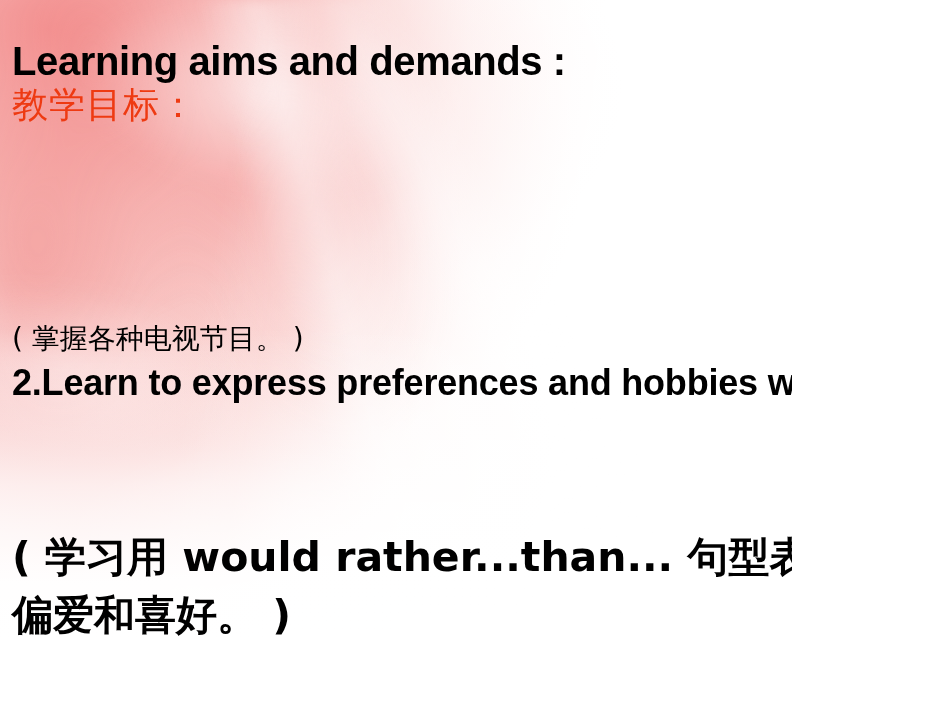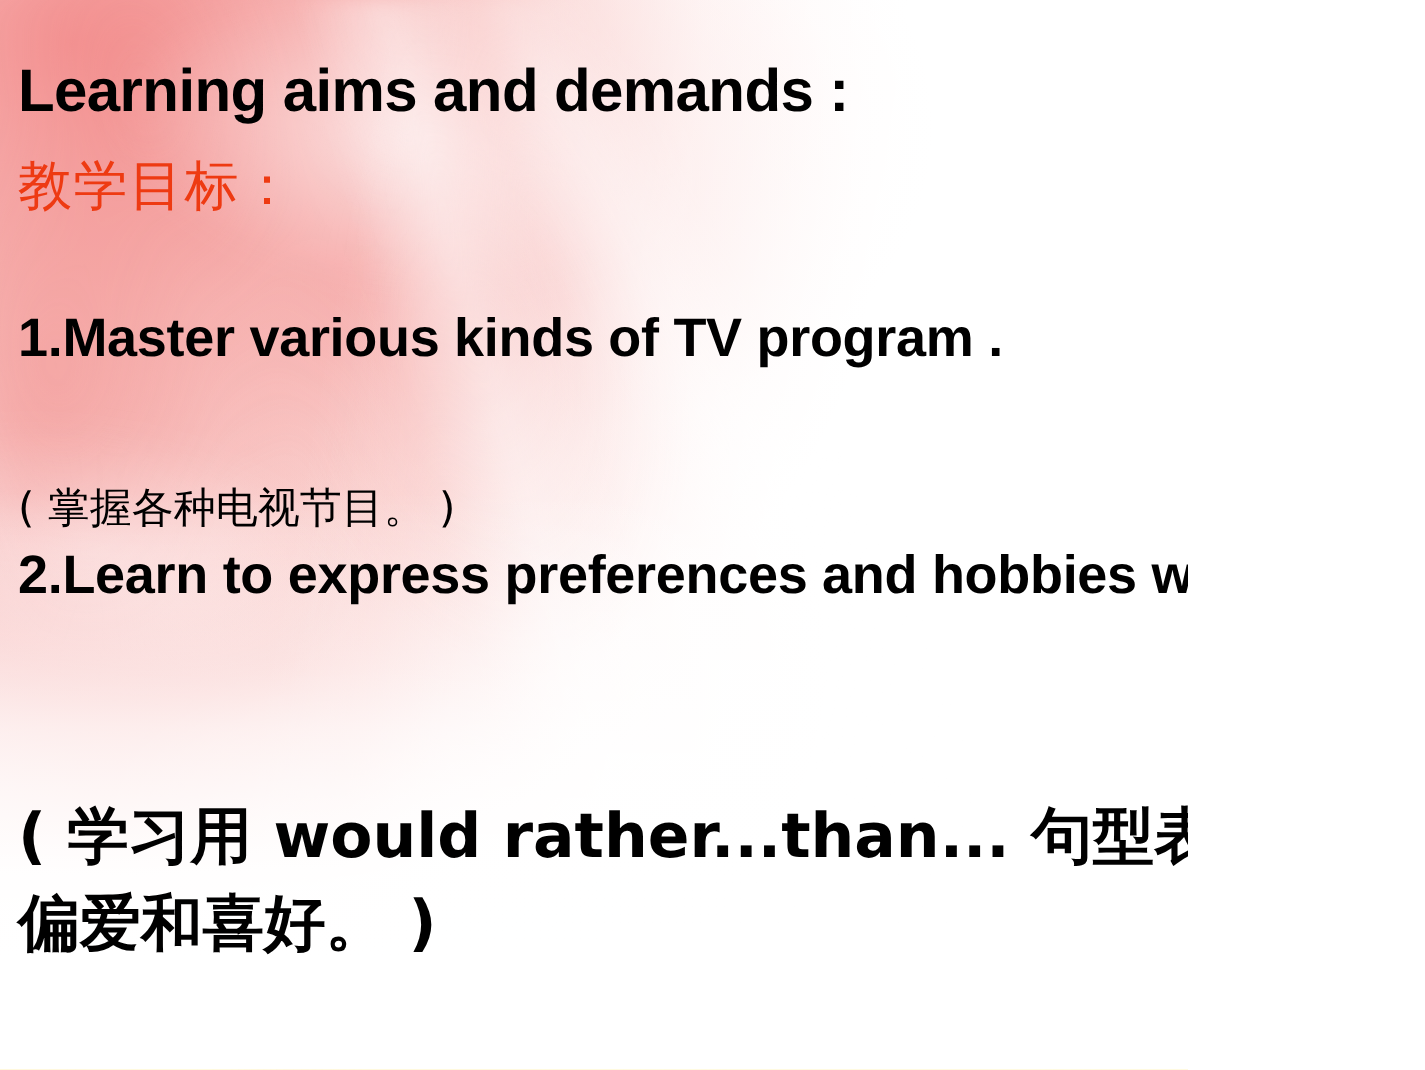--- a/index.html
+++ b/index.html
@@ -5,21 +5,21 @@
   html, body {
     margin: 0;
     padding: 0;
     background: #ffffff;
   }
   #slide {
     position: relative;
     width: 792px;
     height: 713px;
     overflow: hidden;
-    background: #fde047;
+    background: #e5e5e5;
     font-family: "Liberation Sans", "DejaVu Sans", sans-serif;
   }
 
   
   .bg-layer {
     position: absolute;
     inset: 0;
     pointer-events: none;
   }
   .bg-base {
@@ -76,24 +76,23 @@
     font-size: 40px;
     font-weight: bold;
     letter-spacing: -0.4px;
     line-height: 1.05;
   }
   .title-cn {
     left: 12px; top: 88px;
     font-size: 36px;
     font-weight: normal;
     color: #ee3a12;
-    font-family: Liberation Sans, sans-serif;
+    font-family: Liberation Mono, monospace;
     letter-spacing: 1px;
     line-height: 1.1;
-    margin-top: 16px;
   }
 
   .body-bold {
     font-weight: bold;
     font-size: 36px;
     line-height: 1.38;
     letter-spacing: -0.2px;
     font-family: "Liberation Sans", "DejaVu Sans", sans-serif;
   }
 
@@ -115,21 +114,20 @@
   <div class="bg-layer bg-petal-a"></div>
   <div class="bg-layer bg-petal-b"></div>
   <div class="bg-layer bg-vein"></div>
   <div class="bg-layer bg-fade-right"></div>
   <div class="bg-layer bg-fade-bottom"></div>
 
   <div class="txt title-en">Learning aims and demands :</div>
 
   <div class="txt title-cn">教学目标：</div>
 
-  <div class="txt body-bold item1">1.Master various kinds of TV program .</div>
 
   <div class="txt cn-note1">( 掌握各种电视节目。 )</div>
 
   <div class="txt body-bold item2">2.Learn to express preferences and hobbies with the sentence pattern “would rather…..than…….”.</div>
 
   <div class="txt cn-note2">( 学习用 would rather...than... 句型表达偏爱和喜好。 )</div>
 
 </div>
 
 </body></html>

